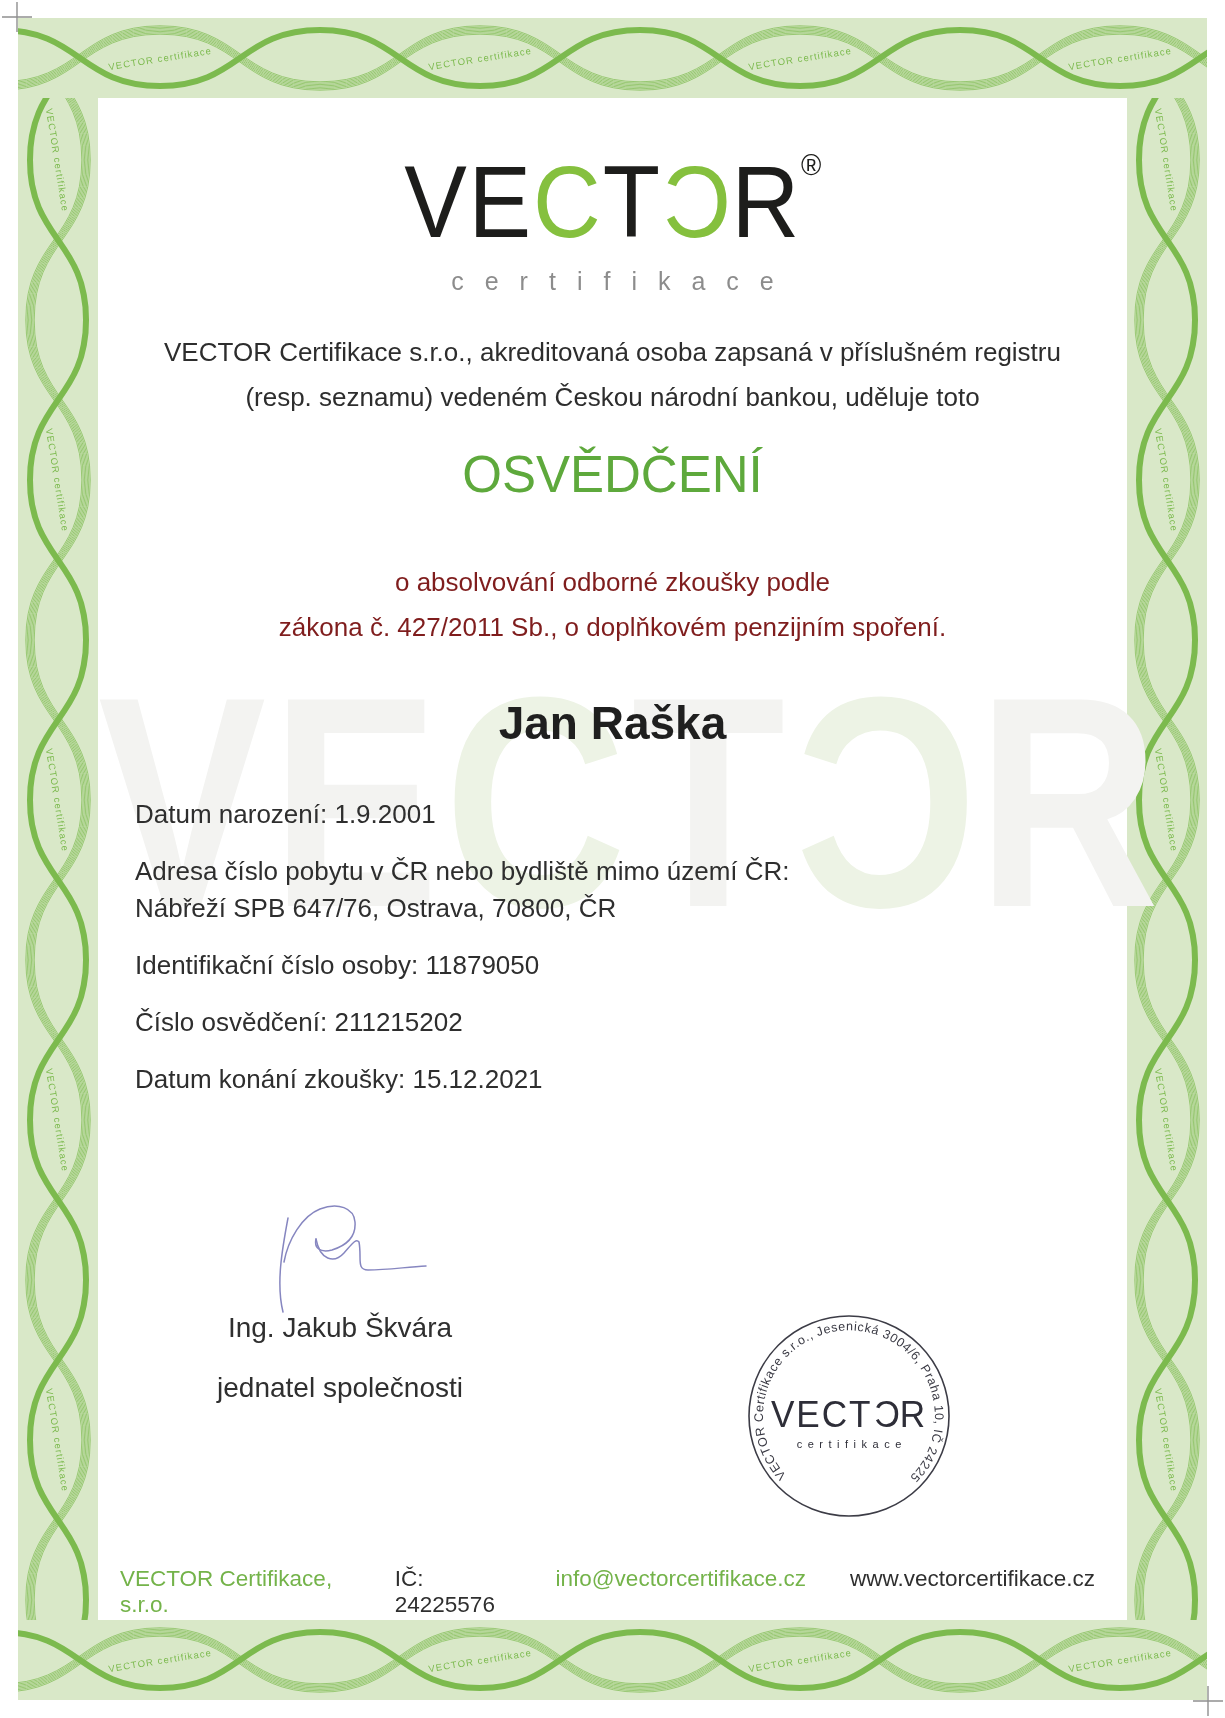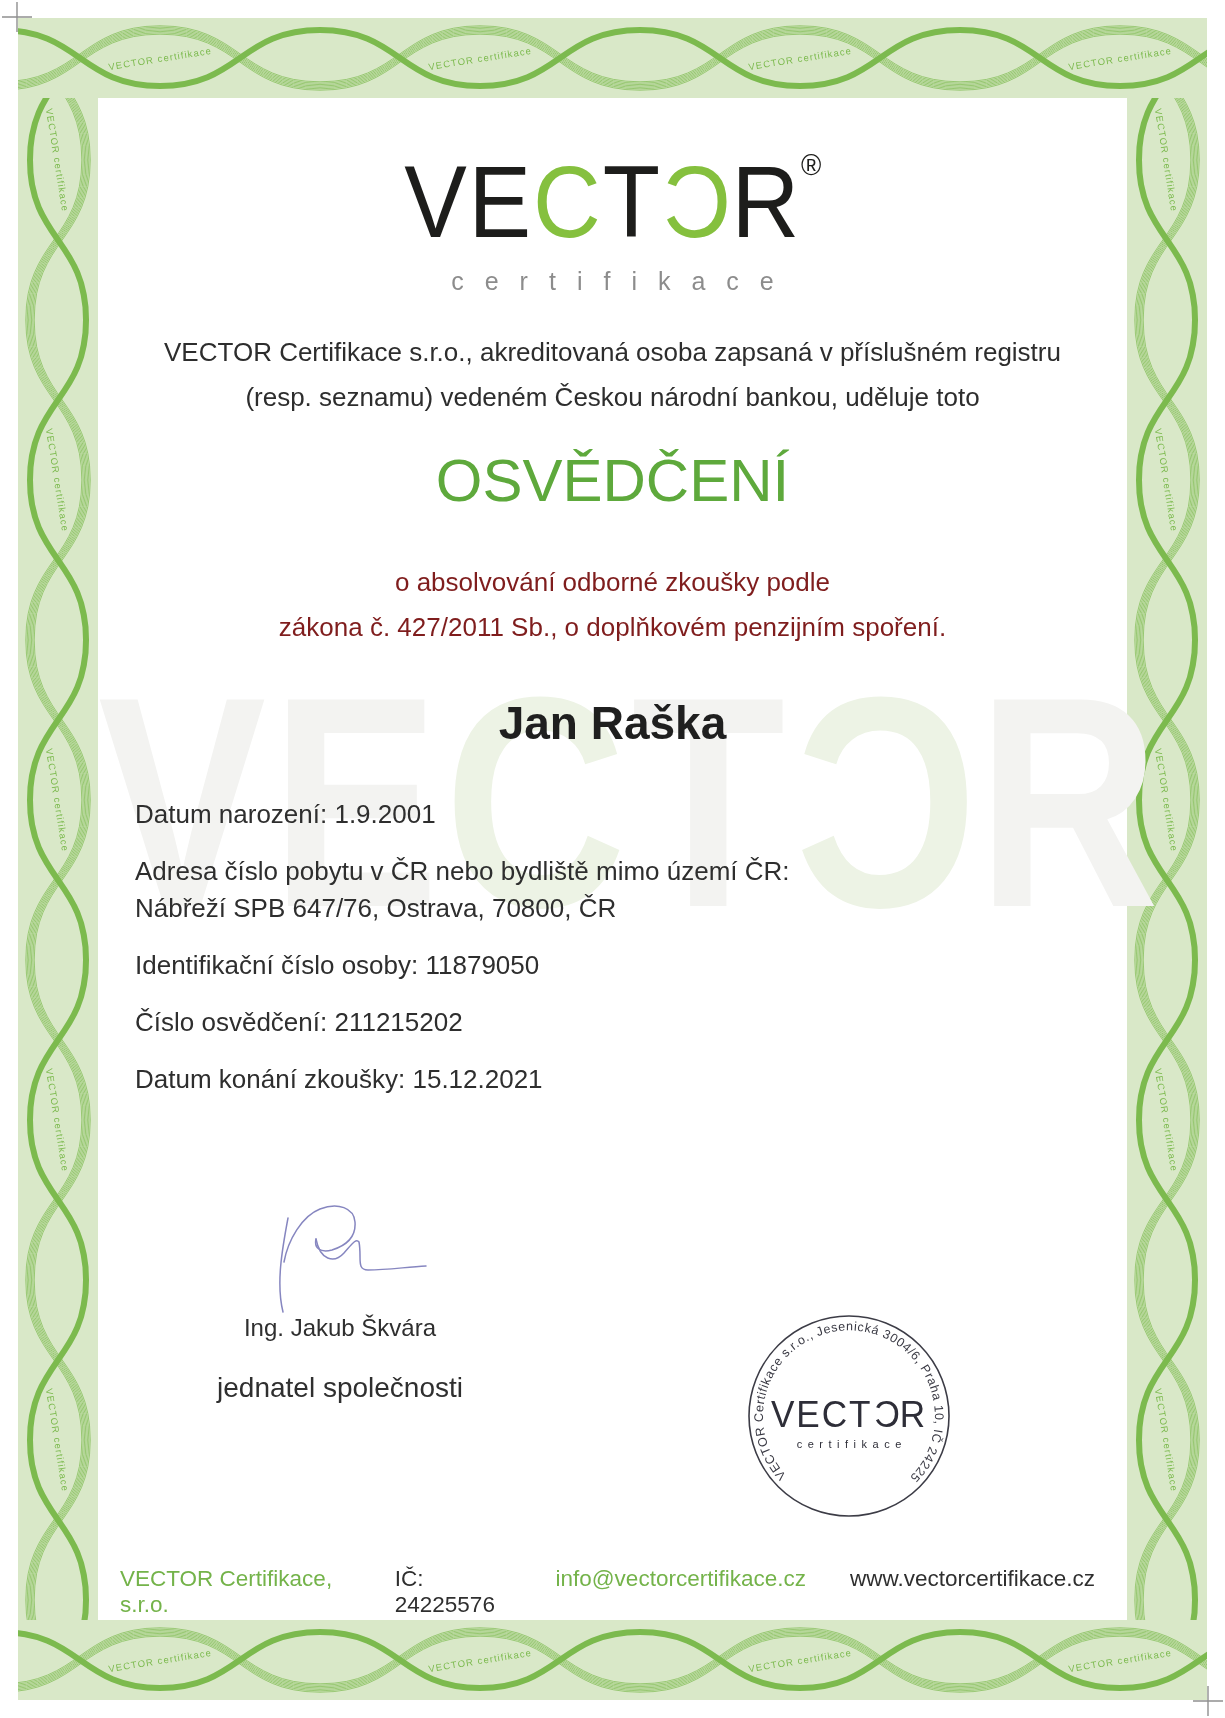--- a/index.html
+++ b/index.html
@@ -34,30 +34,30 @@
   .logo-word{
     display:inline-block;font-size:102px;line-height:1;letter-spacing:2px;
     transform:scaleX(0.92);white-space:nowrap;
   }
   .lg-black{color:#1d1d1b;}
   .lg-green{color:#85c03e;}
   .lg-reg{font-size:30px;color:#1d1d1b;vertical-align:62px;letter-spacing:0;}
   .logo-sub{margin-top:14px;font-size:25px;color:#8c8c8c;letter-spacing:21px;text-indent:21px;}
 
   .intro{position:absolute;left:0;width:100%;top:232px;text-align:center;font-size:26px;line-height:45px;color:#2d2d2d;}
-  .main-title{position:absolute;left:0;width:100%;top:348px;text-align:center;font-size:60px;line-height:1.15;color:#5ea93c;}
+  .main-title{position:absolute;left:0;width:100%;top:348px;text-align:center;font-size:51px;line-height:1.15;color:#5ea93c;}
   .subject{position:absolute;left:0;width:100%;top:462px;text-align:center;font-size:26px;line-height:45px;color:#7f1d1d;}
   .recipient{position:absolute;left:0;width:100%;top:598px;text-align:center;font-size:46px;font-weight:bold;color:#1f1f1f;}
 
   .details{position:absolute;left:37px;top:678px;right:30px;font-size:26px;color:#2e2e2e;}
   .detail-item{line-height:37px;margin-bottom:15px;margin-top:20px;}
 
   .sig-block{position:absolute;left:62px;top:1100px;width:360px;text-align:center;}
   .sig-scribble{display:block;margin:0 auto;}
-  .sig-name{margin-top:-5px;font-size:24px;color:#2f2f2f;line-height:34px;}
+  .sig-name{margin-top:-5px;font-size:28px;color:#2f2f2f;line-height:34px;}
   .sig-role{margin-top:26px;font-size:28px;color:#2f2f2f;line-height:34px;}
 
   .stamp{position:absolute;left:647px;top:1214px;width:208px;height:208px;}
   .stamp svg{position:absolute;left:0;top:0;}
   .stamp-word{
     position:absolute;left:0;right:0;top:84px;text-align:center;
     font-size:37px;letter-spacing:2px;color:#2e2e38;line-height:1;
     transform:scaleX(0.95);white-space:nowrap;
   }
   .stamp-sub{position:absolute;left:0;right:0;top:126px;text-align:center;font-size:11px;letter-spacing:5.5px;text-indent:5.5px;color:#2e2e38;}

